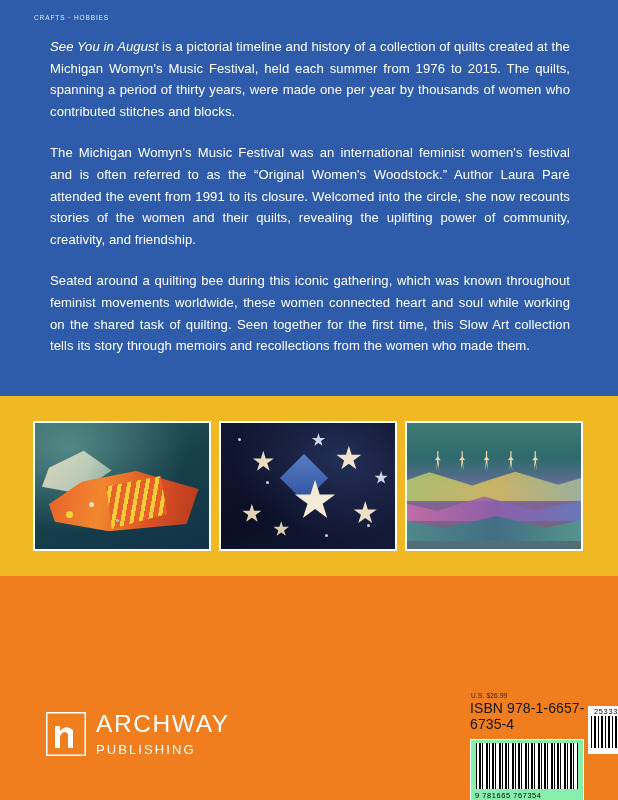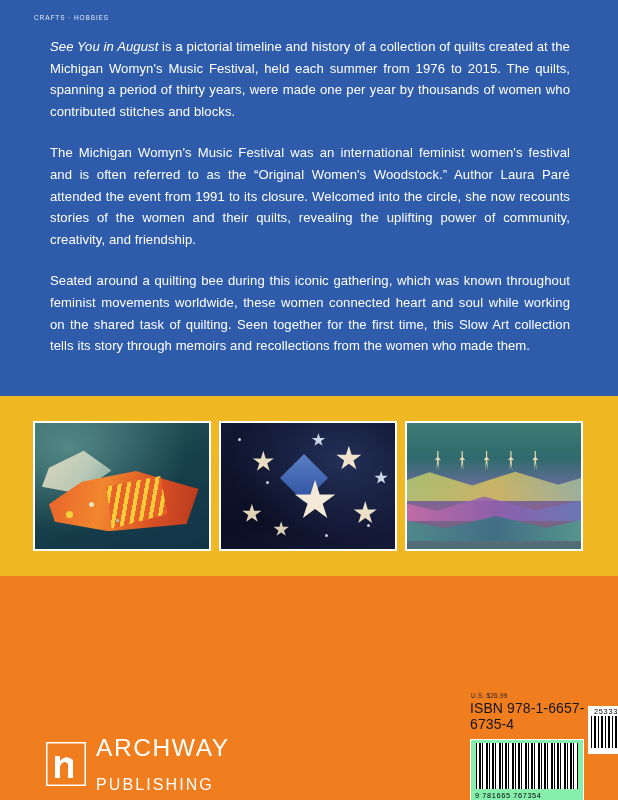--- a/index.html
+++ b/index.html
@@ -170,44 +170,44 @@
     position: absolute;
     width: 6px; height: 20px;
     background: #e7d9ad;
     top: 22%;
     clip-path: polygon(40% 0%, 60% 0%, 60% 32%, 100% 48%, 62% 46%, 72% 100%, 50% 62%, 28% 100%, 38% 46%, 0% 48%, 40% 32%);
   }
   
   .logo-block {
     position: absolute;
     left: 46px;
-    top: 736px;
+    top: 712px;
     display: flex;
     align-items: center;
     gap: 10px;
   }
   .logo-mark {
     width: 40px;
     height: 44px;
     position: relative;
   }
   .logo-words {
     color: #ffffff;
     line-height: 1;
   }
   .logo-archway {
     font-size: 24.5px;
     letter-spacing: 1.6px;
     font-family: "Liberation Sans", sans-serif;
     font-weight: 400;
   }
   .logo-publishing {
-    font-size: 16px;
+    font-size: 13px;
     letter-spacing: 2.1px;
-    margin-top: 16px;
+    margin-top: 6px;
     font-family: "Liberation Sans", sans-serif;
   }
   
   .barcode-block {
     position: absolute;
     left: 470px;
     top: 692px;
     width: 120px;
   }
   .price-line {

